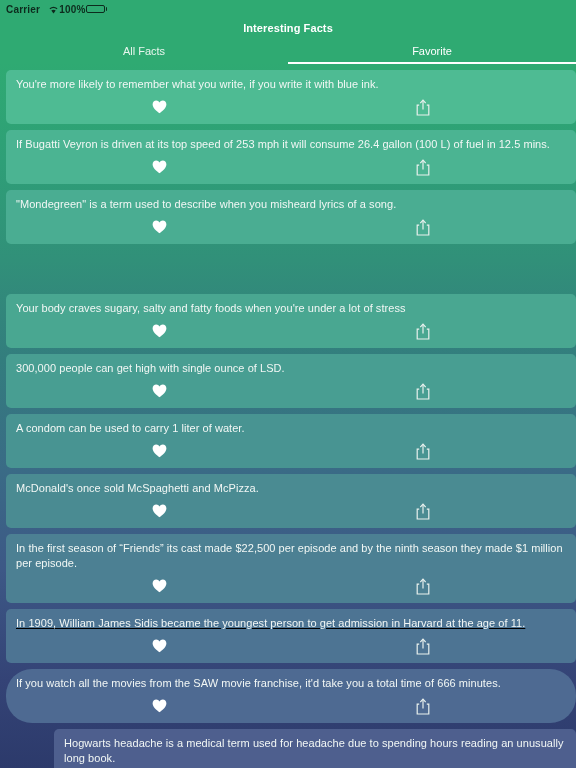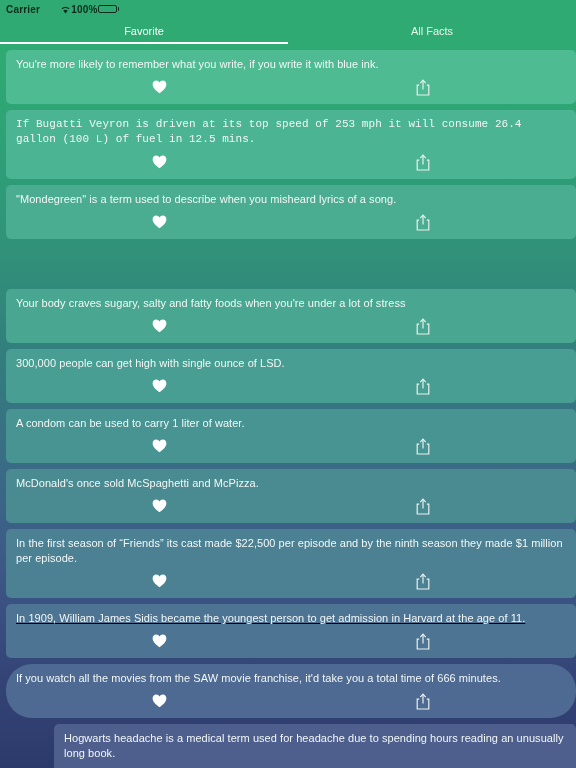--- a/index.html
+++ b/index.html
@@ -40,21 +40,21 @@
   .statusbar {
     height:18px;
     display:flex; align-items:center;
     padding:0 6px;
     background:#2faa72;
     color:#0d2b1d;
     font-size:10px;
     font-weight:bold;
     letter-spacing:0.2px;
   }
-  .sb-left { display:flex; align-items:center; gap:20px; flex:0 0 auto; }
+  .sb-left { display:flex; align-items:center; gap:8px; flex:0 0 auto; }
   .sb-center { flex:1; text-align:center; }
   .sb-right { display:flex; align-items:center; gap:0; flex:0 0 auto; }
   .wifi-icon { display:inline-block; width:11px; height:9px; }
   .batt { display:flex; align-items:center; }
   .batt-body {
     width:19px; height:8px;
     border:1px solid #0d2b1d;
     border-radius:2px;
     padding:1px;
   }
@@ -152,27 +152,30 @@
     </div>
     <div class="sb-right">
       <span>100%</span>
       <span class="batt">
         <span class="batt-body"><span class="batt-fill"></span></span>
         <span class="batt-cap"></span>
       </span>
     </div>
   </div>
 
+  <div class="navbar">
+    <div class="nav-title">Interesting Facts</div>
+  </div>
 
   <div class="tabbar">
+    <div class="tab">
+      <span>All Facts</span>
+    </div>
     <div class="tab active">
       <span>Favorite</span>
-    </div>
-    <div class="tab">
-      <span>All Facts</span>
     </div>
   </div>
 
   <div class="list" id="fact-list">
       <div class="card" style="background: rgb(78, 187, 147);">
         <div class="card-text">You're more likely to remember what you write, if you write it with blue ink.</div>
         <div class="card-actions">
           <div class="act heart-icon act-fav">
             <svg width="15" height="14" viewBox="0 0 15 14">
               <path d="M7.5 13.2 C7.5 13.2 0.6 8.6 0.6 4.4 C0.6 2.1 2.3 0.6 4.2 0.6 C5.6 0.6 6.9 1.4 7.5 2.5 C8.1 1.4 9.4 0.6 10.8 0.6 C12.7 0.6 14.4 2.1 14.4 4.4 C14.4 8.6 7.5 13.2 7.5 13.2 Z" fill="#ffffff"></path>
@@ -180,21 +183,21 @@
           </div>
           <div class="act share-icon act-share">
             <svg width="14" height="17" viewBox="0 0 14 17">
               <path d="M3.2 6.2 H1.2 V16 H12.8 V6.2 H10.8" stroke="#e9f1ee" stroke-width="1.2" fill="none"></path>
               <line x1="7" y1="1.4" x2="7" y2="10.6" stroke="#e9f1ee" stroke-width="1.2"></line>
               <path d="M4.3 4.1 L7 1.2 L9.7 4.1" stroke="#e9f1ee" stroke-width="1.2" fill="none"></path>
             </svg>
           </div>
         </div>
       </div>
-      <div class="card" style="background: rgb(75, 180, 146); font-family: Liberation Mono, monospace;">
+      <div class="card" style="background: rgb(75, 180, 146);">
         <div class="card-text">If Bugatti Veyron is driven at its top speed of 253 mph it will consume 26.4 gallon (100 L) of fuel in 12.5 mins.</div>
         <div class="card-actions">
           <div class="act heart-icon act-fav">
             <svg width="15" height="14" viewBox="0 0 15 14">
               <path d="M7.5 13.2 C7.5 13.2 0.6 8.6 0.6 4.4 C0.6 2.1 2.3 0.6 4.2 0.6 C5.6 0.6 6.9 1.4 7.5 2.5 C8.1 1.4 9.4 0.6 10.8 0.6 C12.7 0.6 14.4 2.1 14.4 4.4 C14.4 8.6 7.5 13.2 7.5 13.2 Z" fill="#ffffff"></path>
             </svg>
           </div>
           <div class="act share-icon act-share">
             <svg width="14" height="17" viewBox="0 0 14 17">
               <path d="M3.2 6.2 H1.2 V16 H12.8 V6.2 H10.8" stroke="#e9f1ee" stroke-width="1.2" fill="none"></path>

